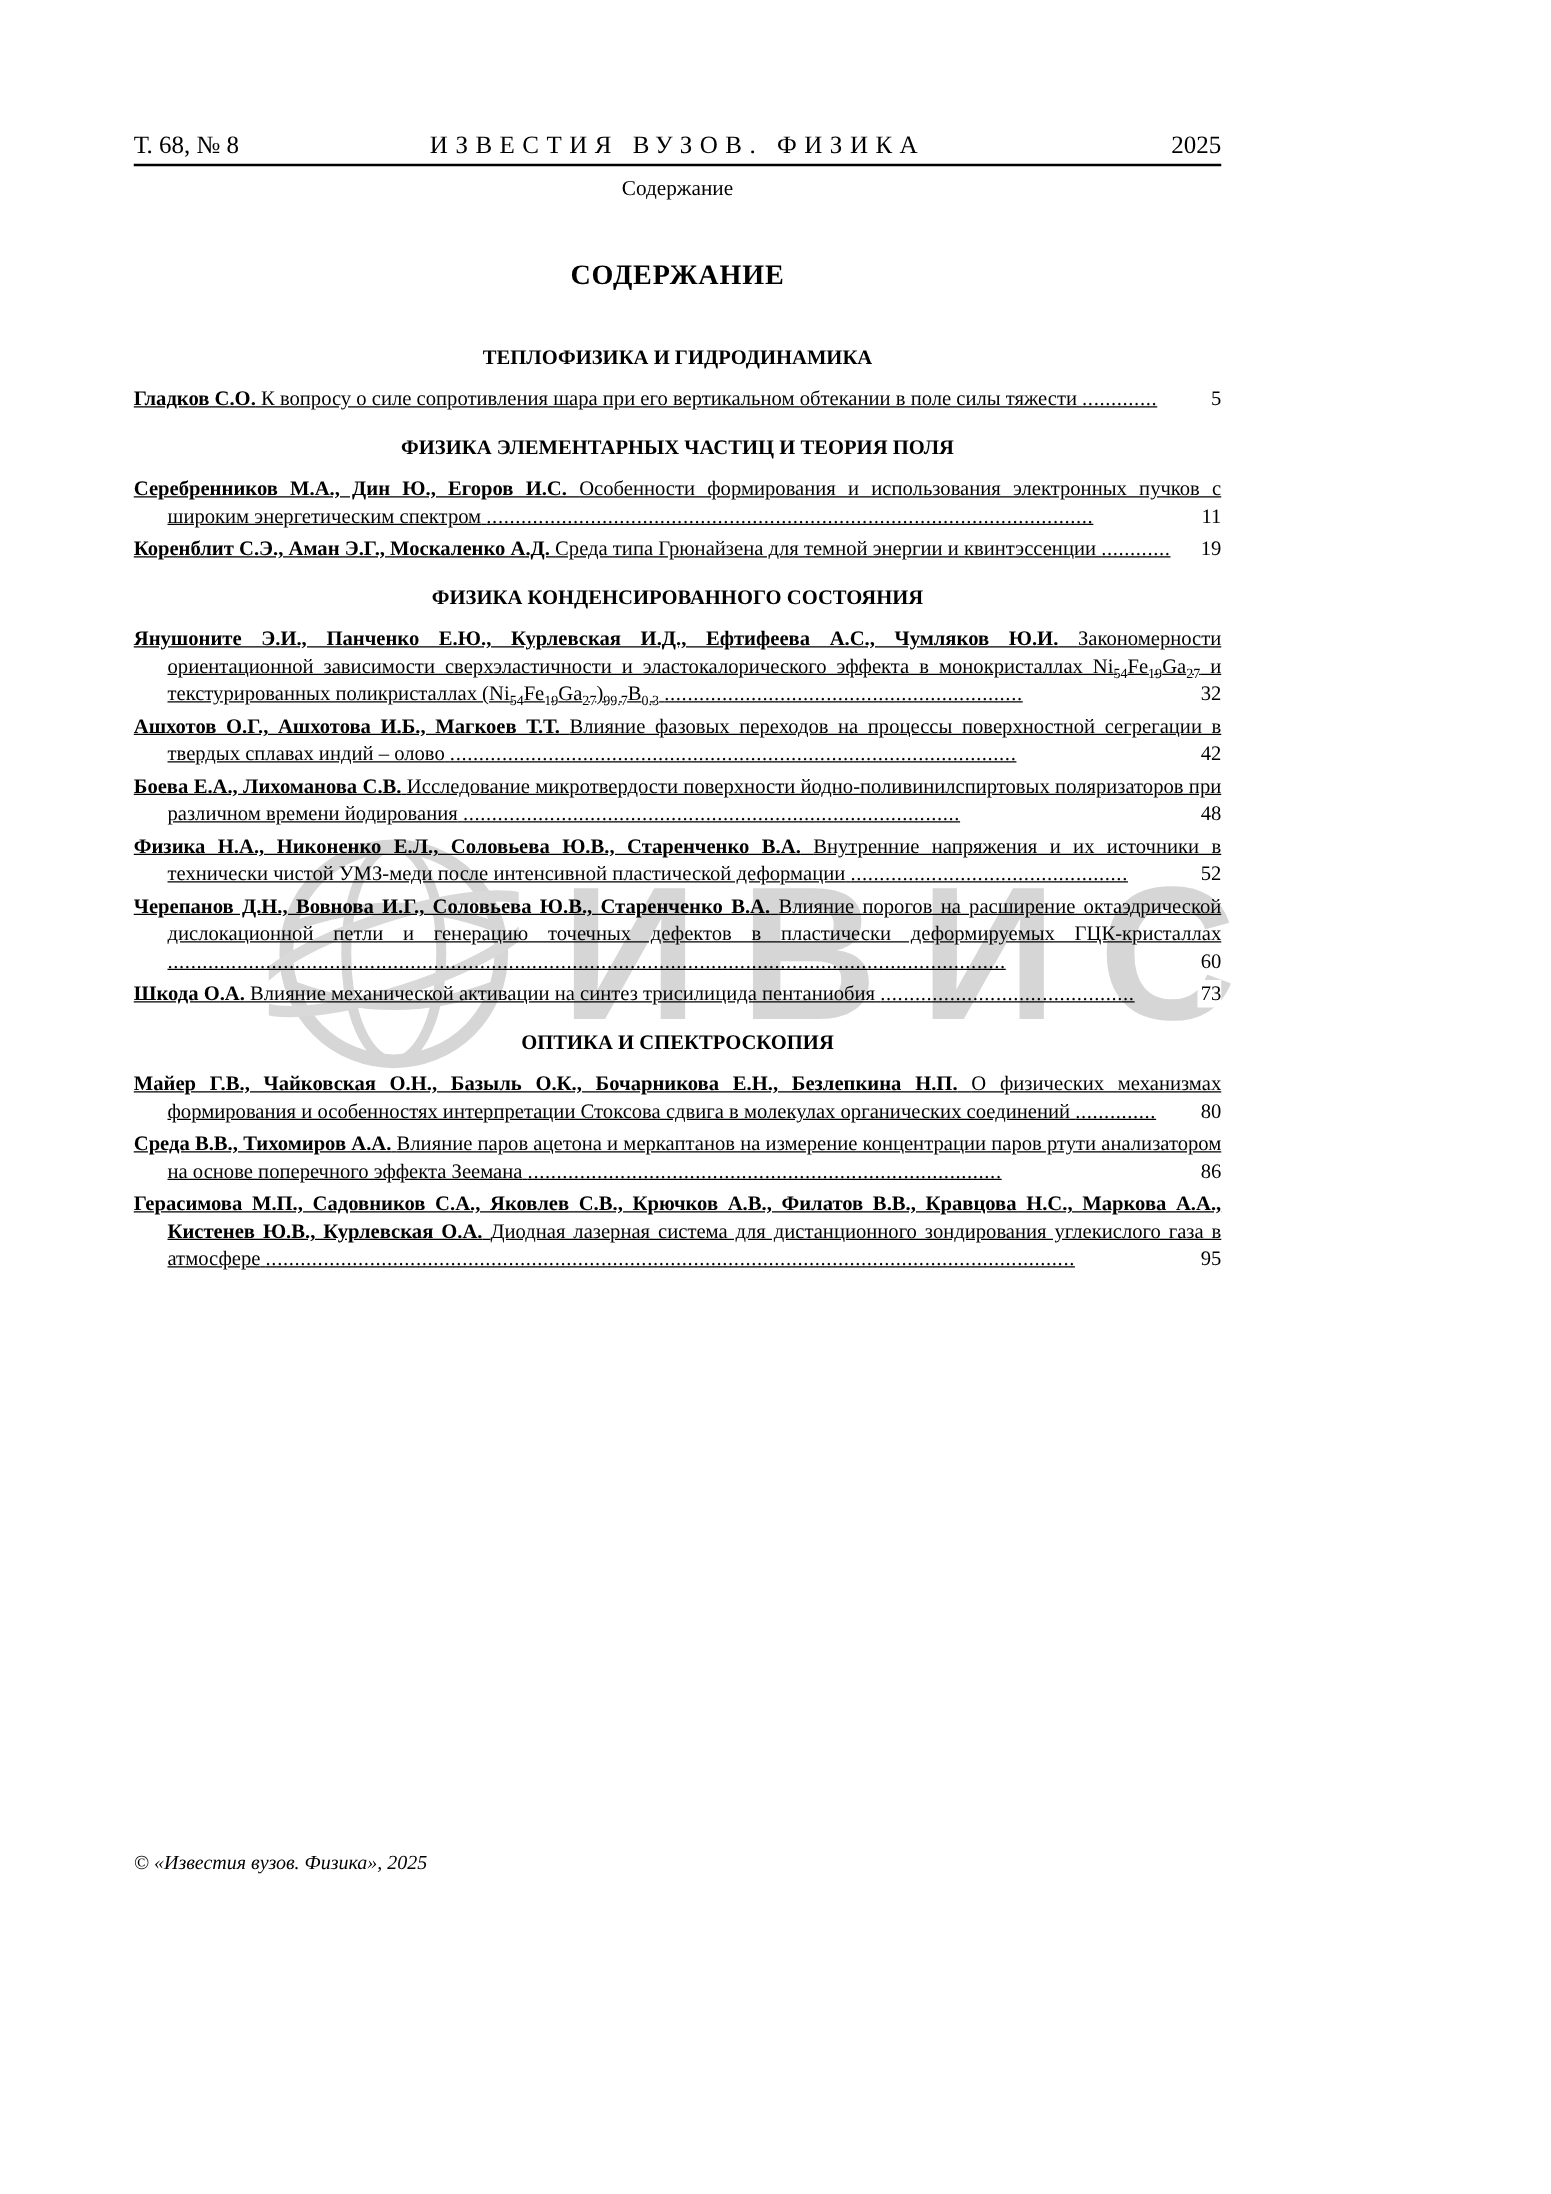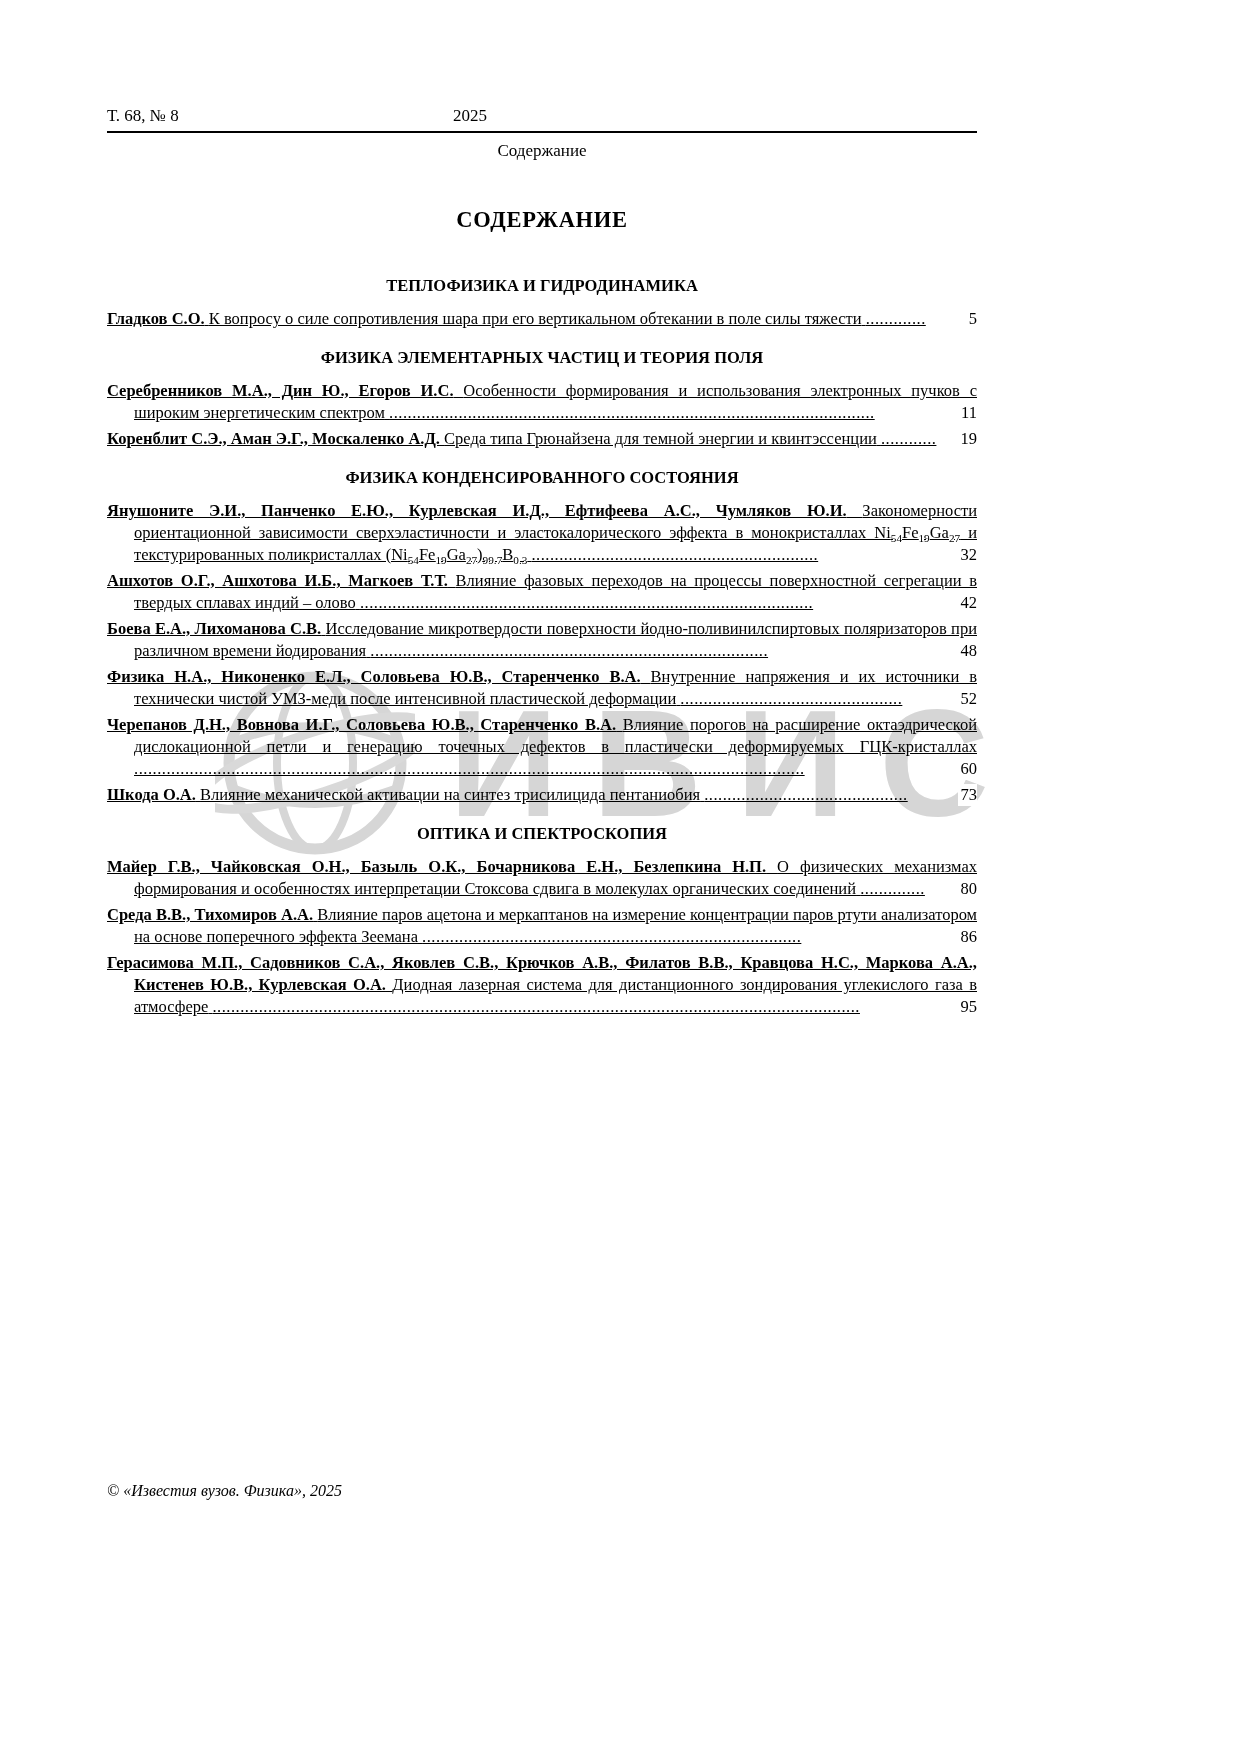--- a/index.html
+++ b/index.html
@@ -44,21 +44,21 @@
   
   .content {
     position: relative;
     z-index: 1;
     padding: 104px 264px 0 107px; 
     font-size: 16.5px;
   }
   .pagehead {
     display: flex;
     align-items: baseline;
-    font-size: 17px;
+    font-size: 20px;
     line-height: 24px;
   }
   .ph-left  { width: 190px; }
   .ph-center{ flex: 1; text-align: center; letter-spacing: 0.30em; }
   .ph-right { width: 190px; text-align: right; }
   .headrule { border-top: 2px solid #000; margin-top: 3px; }
   .subtitle { text-align: center; font-size: 17px; line-height: 24px; margin-top: 6px; }
 
   .toc-title {
     text-align: center;
@@ -118,20 +118,21 @@
       <path d="M20 126 Q100 156 180 126" fill="none" stroke="#d6d6d6" stroke-width="8"></path>
       <ellipse cx="100" cy="100" rx="118" ry="30" fill="none" stroke="#d9d9d9" stroke-width="9" transform="rotate(-18 100 100)"></ellipse>
     </svg>
     <span class="wm-text">ИВИС</span>
   </div>
 
   <div class="content">
 
     <div class="pagehead">
       <span class="ph-left">Т. 68, № 8</span>
+      <span class="ph-center">ИЗВЕСТИЯ ВУЗОВ. ФИЗИКА</span>
       <span class="ph-right">2025</span>
     </div>
     <div class="headrule"></div>
     <div class="subtitle">Содержание</div>
 
     <h1 class="toc-title">СОДЕРЖАНИЕ</h1>
 
     <h2 class="sec">ТЕПЛОФИЗИКА И ГИДРОДИНАМИКА</h2>
     <p class="entry">
       <span class="authors">Гладков С.О.</span>

